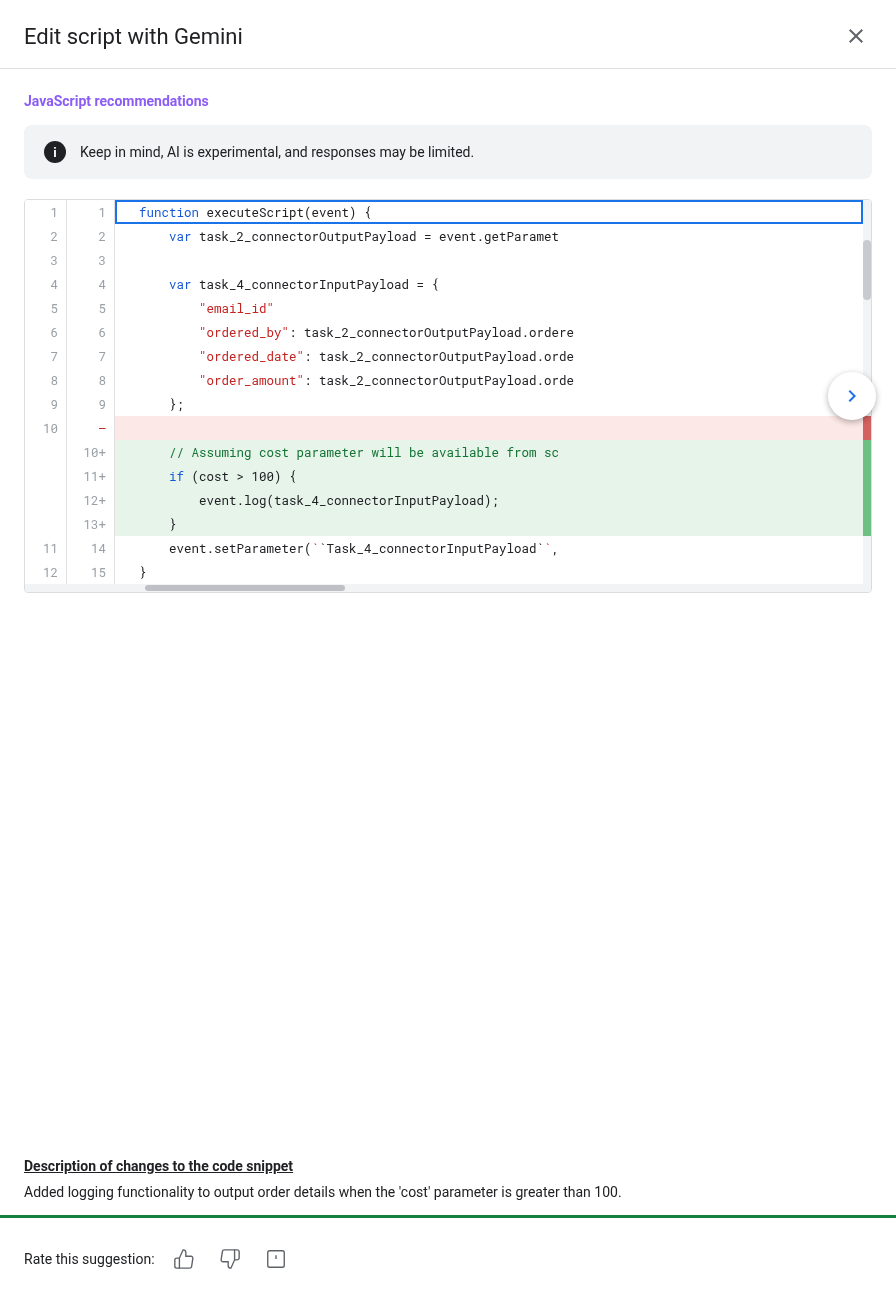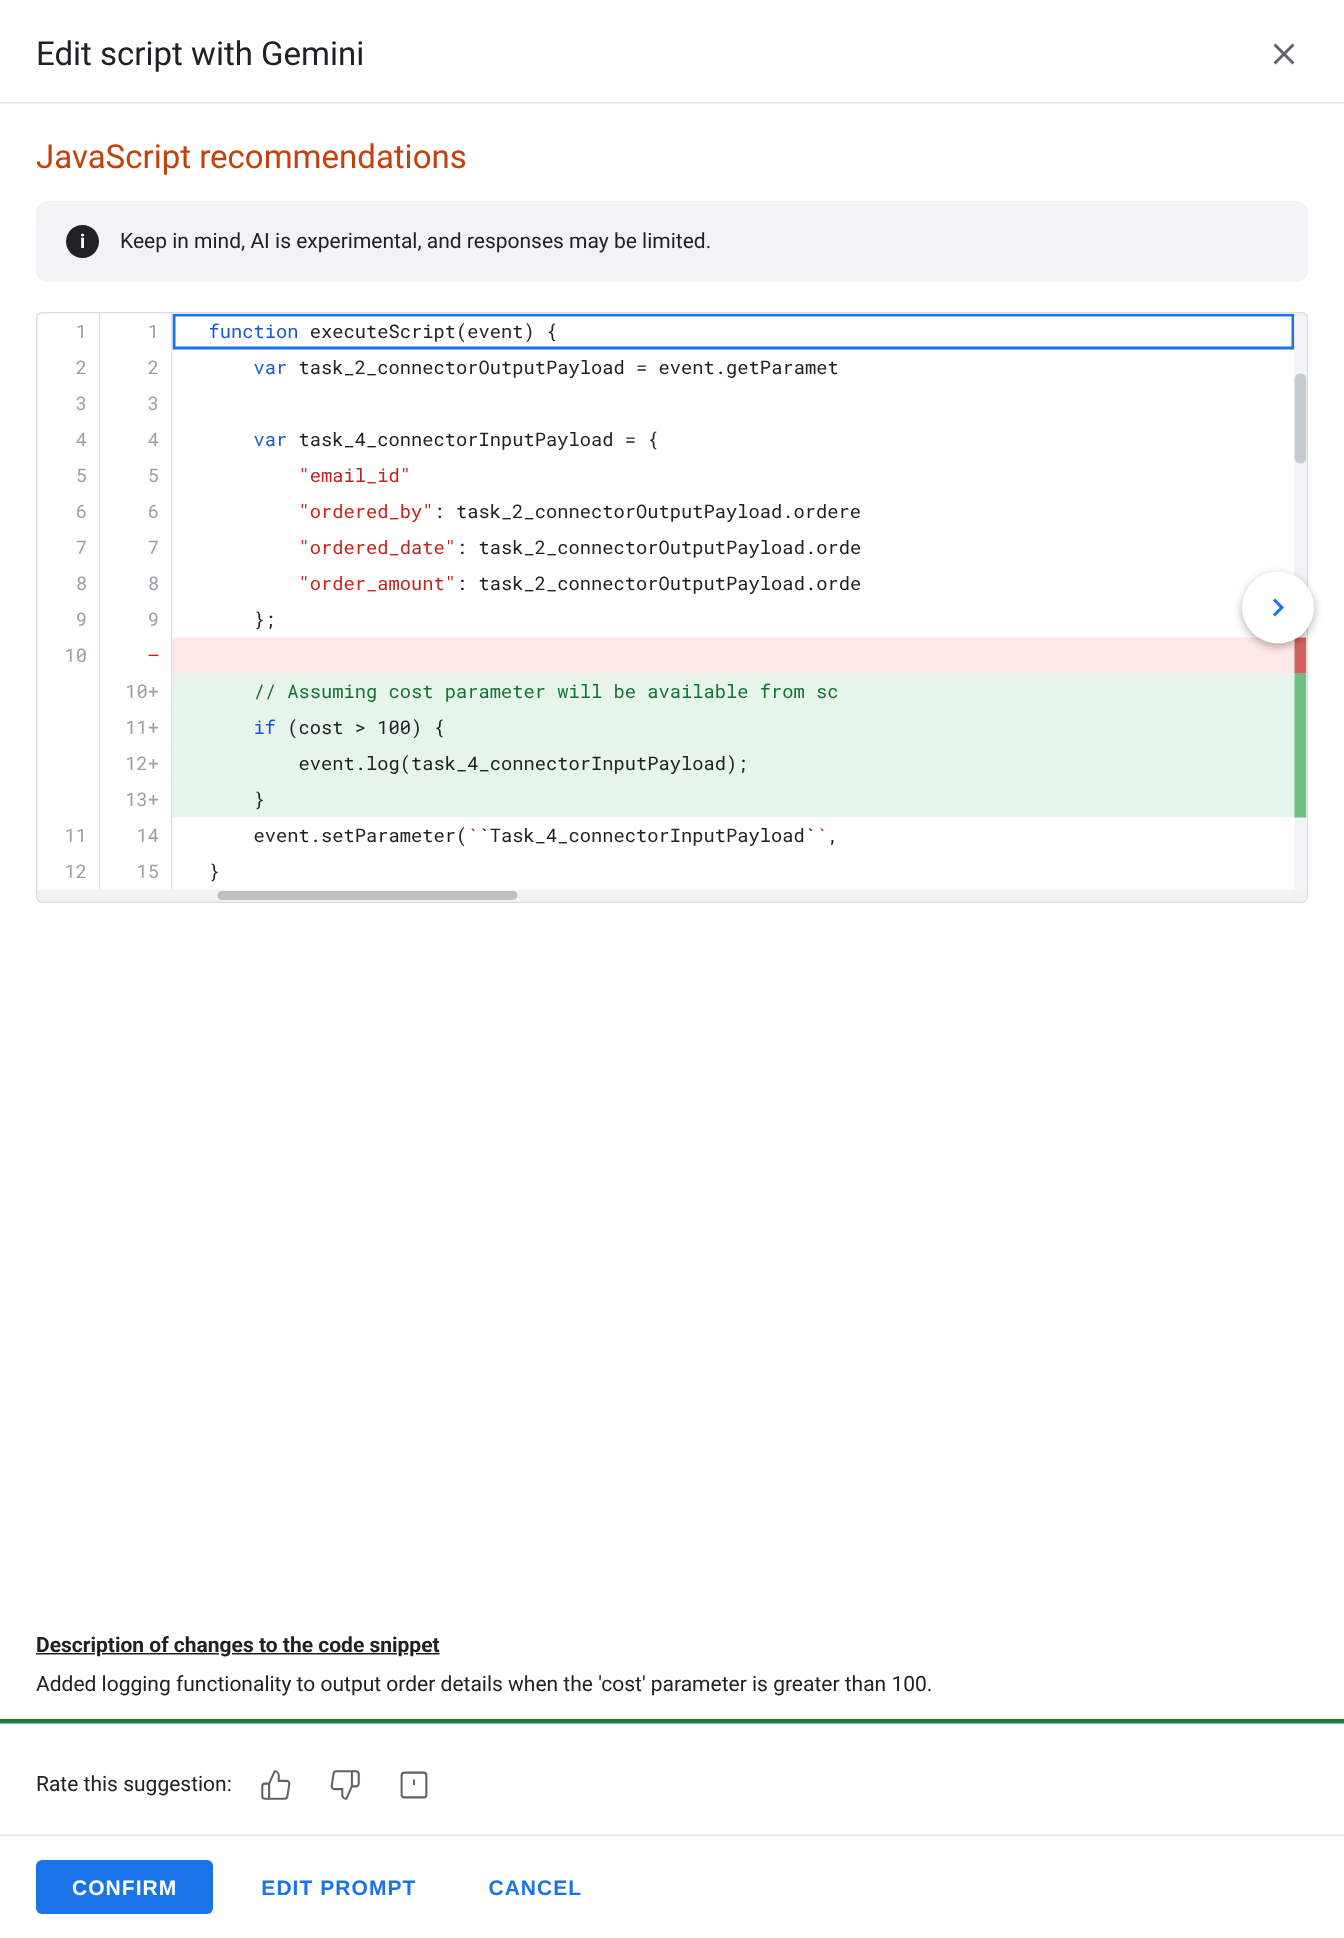--- a/index.html
+++ b/index.html
@@ -40,23 +40,23 @@
       display: flex;
       align-items: center;
       justify-content: center;
     }
     .dialog-body {
       flex: 1;
       padding: 24px 24px 0 24px;
       overflow: hidden;
     }
     .section-title {
-      font-size: 22px;
-      font-weight: 400;
-      color: #c2410c;
+      font-size: 14px;
+      font-weight: 700;
+      color: #8b5cf6;
       margin-bottom: 16px;
     }
     .info-banner {
       background: #f1f3f4;
       border-radius: 8px;
       padding: 16px 20px;
       display: flex;
       align-items: center;
       gap: 14px;
       margin-bottom: 20px;
@@ -438,18 +438,13 @@
       </svg>
     </button>
     <button class="rating-btn">
       <svg viewBox="0 0 24 24" fill="none" stroke="#5f6368" stroke-width="1.5">
         <rect x="3" y="3" width="18" height="18" rx="2"></rect>
         <path d="M12 8v4M12 16h.01"></path>
       </svg>
     </button>
   </div>
 
-  <div class="dialog-footer">
-    <button class="btn-confirm">CONFIRM</button>
-    <button class="btn-text">EDIT PROMPT</button>
-    <button class="btn-text">CANCEL</button>
-  </div>
 </div>
 
 </body></html>

